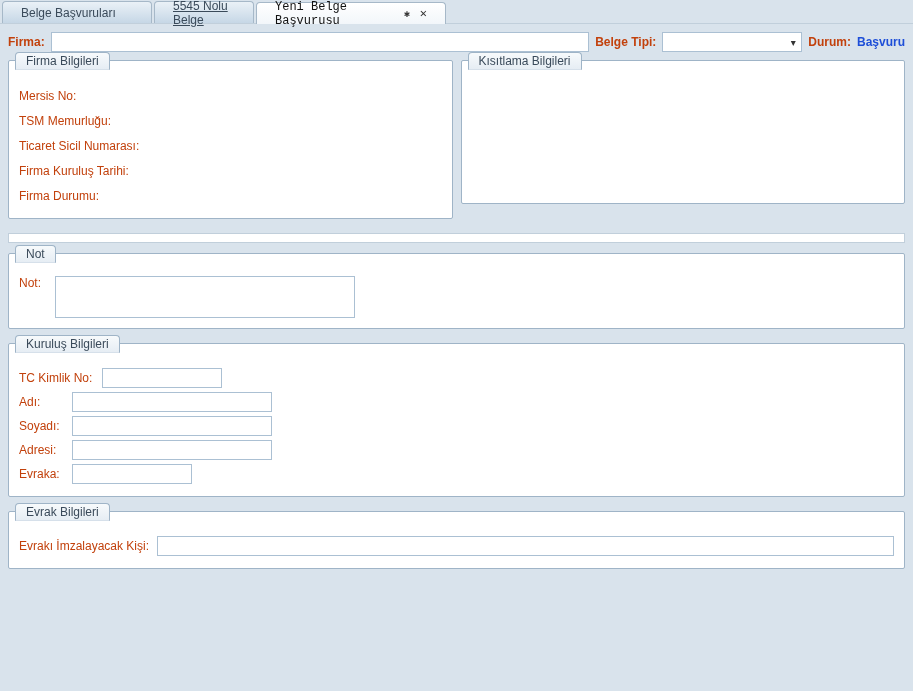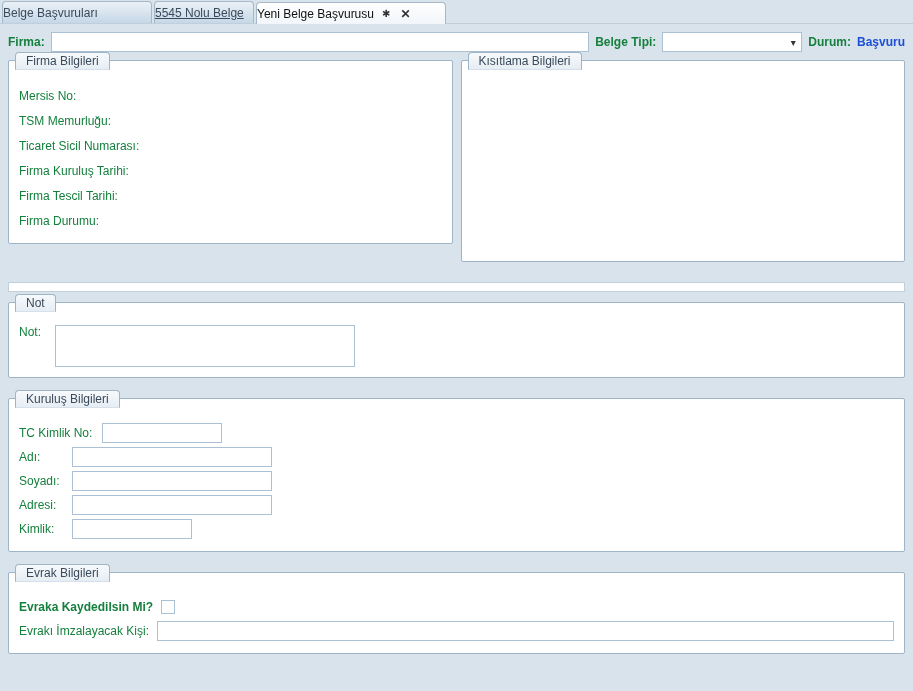--- a/index.html
+++ b/index.html
@@ -17,41 +17,42 @@
   .tabstrip {
     display: flex;
     align-items: flex-end;
     height: 24px;
     background: #d9e3ec;
     border-bottom: 1px solid #c1cfdb;
     padding-left: 2px;
   }
   .tab {
     height: 22px;
-    padding: 0 0;
+    padding: 0 18px;
     margin-right: 2px;
     display: flex;
     align-items: center;
     font-size: 12px;
     color: #3a4a5a;
     border: 1px solid #a6b8c8;
     border-bottom: none;
     border-top-left-radius: 4px;
     border-top-right-radius: 4px;
     cursor: pointer;
   }
   .tab.inactive1 { background: linear-gradient(to bottom,#eaf1f7,#c6d7e6); width:150px; }
   .tab.inactive2 { background: linear-gradient(to bottom,#eaf1f7,#c6d7e6); width:100px;text-decoration:underline; }
   .tab.active    {
     background: linear-gradient(to bottom,#ffffff,#f2f6fa);
     font-weight: 400;
     color: #111;
     position: relative;
     top: 1px;
     width: 190px;
+    font-family: Liberation Mono, monospace;
   }
   .tab .close-x {
     margin-left: 10px;
     font-weight: bold;
     color: #333;
     font-size: 12px;
   }
   .tab .star {
     margin-left: 8px;
     font-size: 10px;
@@ -60,21 +61,21 @@
   
   .content {
     padding: 8px;
   }
   .toprow {
     display: flex;
     align-items: center;
     gap: 6px;
     margin-bottom: 8px;
   }
-  .lbl { color: #15803d; white-space: nowrap; }
+  .lbl { color: #c2410c; white-space: nowrap; }
   .lbl.bold { font-weight: bold; }
   .txt {
     height: 20px;
     border: 1px solid #abc0d3;
     background: #fff;
     padding: 1px 4px;
     font-size: 12px;
   }
   .firma-input { flex: 1 1 auto; }
   .combo {
@@ -99,21 +100,21 @@
   .cols { display: flex; gap: 8px; }
   .col  { flex: 1 1 0; }
 
   
   .fieldset {
     position: relative;
     background: #fff;
     border: 1px solid #9fb4c7;
     border-radius: 2px;
     padding: 22px 10px 10px 10px;
-    margin-bottom: 20px;
+    margin-bottom: 14px;
   }
   .fieldset .legend {
     position: absolute;
     top: -9px;
     left: 6px;
     background: linear-gradient(to bottom,#f7fafc,#e6edf4);
     border: 1px solid #9fb4c7;
     border-bottom: 1px solid #d6e0ea;
     border-top-left-radius: 4px;
     border-top-right-radius: 4px;
@@ -152,21 +153,21 @@
     margin-bottom: 10px;
   }
   .chk {
     width: 14px; height: 14px;
     border: 1px solid #abc0d3;
     background: #fff;
     display: inline-block;
   }
   .firma-bilgileri .formrow .lbl { min-width: auto; text-align: right; }
   .firma-bilgileri .formrow { min-height: 25px; }
-  .kisitlama-box { height: 202px; }
+  .kisitlama-box { height: 144px; }
 </style>
 </head>
 <body>
 
 <div class="tabstrip">
   <div class="tab inactive1">
     <span>Belge Başvuruları</span>
   </div>
   <div class="tab inactive2">
     <span>5545 Nolu Belge</span>
@@ -202,23 +203,20 @@
         <div class="formrow">
             <span class="lbl">TSM Memurluğu:</span>
           </div>
         <div class="formrow">
             <span class="lbl">Ticaret Sicil Numarası:</span>
           </div>
         <div class="formrow">
             <span class="lbl">Firma Kuruluş Tarihi:</span>
           </div>
         <div class="formrow">
-            <span class="lbl">Firma Tescil Tarihi:</span>
-          </div>
-        <div class="formrow">
             <span class="lbl">Firma Durumu:</span>
           </div>
       </div>
     </div>
     <div class="col">
       <div class="fieldset kisitlama-box">
         <div class="legend">Kısıtlama Bilgileri</div>
       </div>
     </div>
   </div>
@@ -245,30 +243,26 @@
     </div>
     <div class="formrow short">
       <span class="lbl">Soyadı:</span>
       <input class="txt w200" type="text" value="" style="">
     </div>
     <div class="formrow short">
       <span class="lbl">Adresi:</span>
       <input class="txt w200" type="text" value="" style="">
     </div>
     <div class="formrow telefon">
-      <span class="lbl">Kimlik:</span>
+      <span class="lbl">Evraka:</span>
       <input class="txt w120" type="text" value="" style="">
     </div>
   </div>
 
   <div class="fieldset">
     <div class="legend">Evrak Bilgileri</div>
     <div class="formrow">
-      <span class="lbl bold" style="min-width:auto;">Evraka Kaydedilsin Mi?</span>
-      <span class="chk"></span>
-    </div>
-    <div class="formrow">
       <span class="lbl" style="min-width:auto;">Evrakı İmzalayacak Kişi:</span>
       <input class="txt flex" type="text" value="" style="">
     </div>
   </div>
 
 </div>
 
 </body></html>

